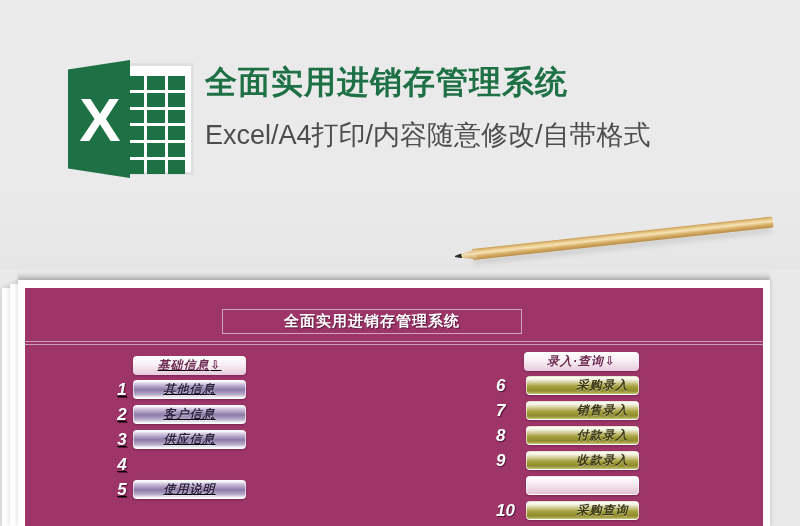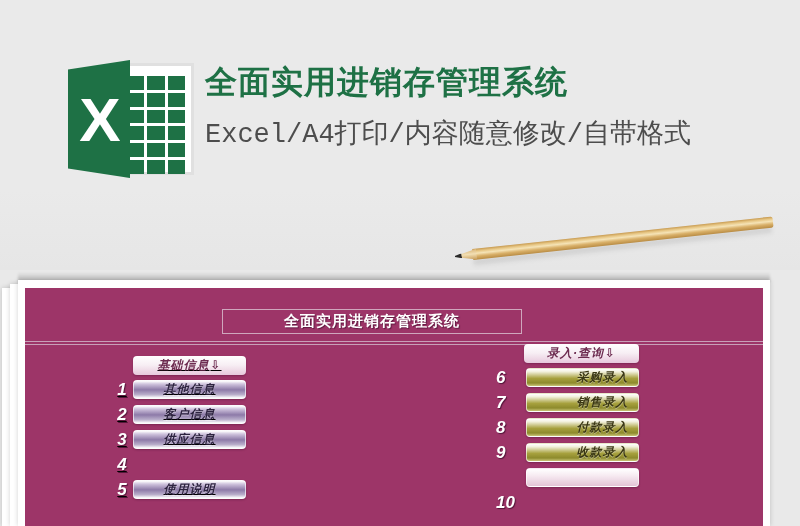--- a/index.html
+++ b/index.html
@@ -41,21 +41,21 @@
     display:flex;align-items:center;justify-content:center;
     padding-left:2px;box-sizing:border-box;
   }
   #banner-text{position:absolute;left:205px;top:62px;width:575px;}
   #banner-title{
     font-size:32px;font-weight:bold;color:#1e7145;letter-spacing:1px;
     line-height:40px;white-space:nowrap;
   }
   #banner-sub{
     margin-top:16px;font-size:27px;color:#4d4d4d;line-height:34px;
-    white-space:nowrap;letter-spacing:0px;font-family:Liberation Mono, monospace;
+    white-space:nowrap;letter-spacing:0px;
   }
 
   
   #pencil{
     position:absolute;left:455px;top:243px;width:320px;height:30px;
     transform:rotate(-6.2deg);transform-origin:left center;
   }
   #pencil .body{
     position:absolute;left:18px;top:8px;width:302px;height:11px;
     background:linear-gradient(180deg,#c79a50 0%,#e8c887 22%,#f5e3b6 42%,#d9b069 68%,#b98c44 100%);
@@ -104,21 +104,21 @@
   #sheet-title span{
     color:#ffffff;font-size:15px;font-weight:bold;letter-spacing:1px;
     text-shadow:1px 1px 1px rgba(80,20,55,.8);
   }
   #rule1{position:absolute;left:25px;top:341px;width:738px;height:1px;background:#c8a0b8;}
   #rule2{position:absolute;left:25px;top:344px;width:738px;height:1px;background:#c8a0b8;}
 
   
   .col{position:absolute;}
   #col-left{left:111px;top:356px;width:135px;text-decoration:underline;}
-  #col-right{left:494px;top:344px;width:145px;}
+  #col-right{left:494px;top:352px;width:145px;}
 
   .col-head{
     height:19px;margin-left:22px;border-radius:4px;
     display:flex;align-items:center;justify-content:center;
     background:linear-gradient(180deg,#ffffff 0%,#f7eef4 48%,#e7c9dc 100%);
     box-shadow:0 1px 2px rgba(70,15,48,.35);
   }
   #col-right .col-head{margin-left:30px;}
   .col-head span{
     font-size:12px;font-weight:bold;font-style:italic;color:#6d2b50;
@@ -289,14 +289,17 @@
     </div>
   </div>
   <div class="row">
     <div class="num"></div>
     <div class="btn blank">
       <span></span>
     </div>
   </div>
   <div class="row">
     <div class="num">10</div>
+    <div class="btn olive">
+      <span>采购查询</span>
+    </div>
   </div>
 </div>
 
 </body></html>

